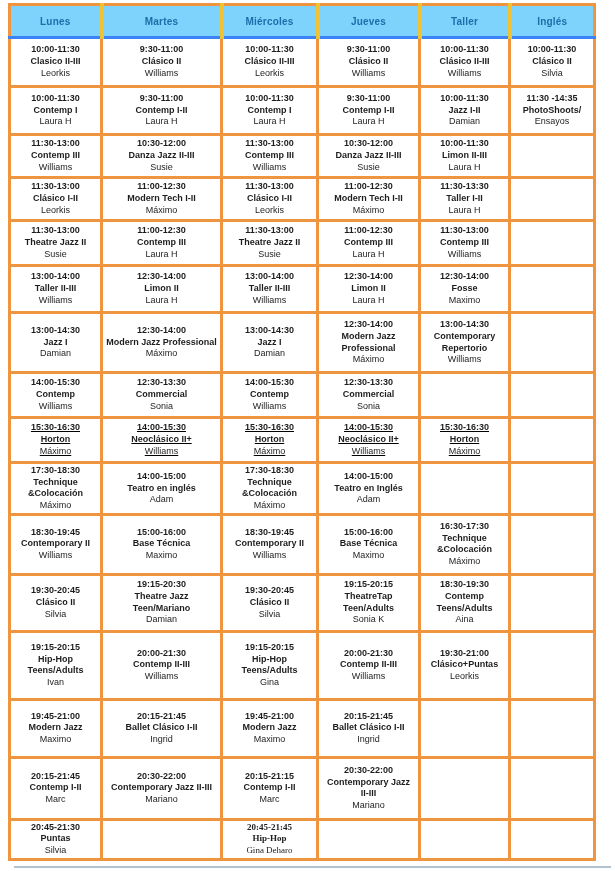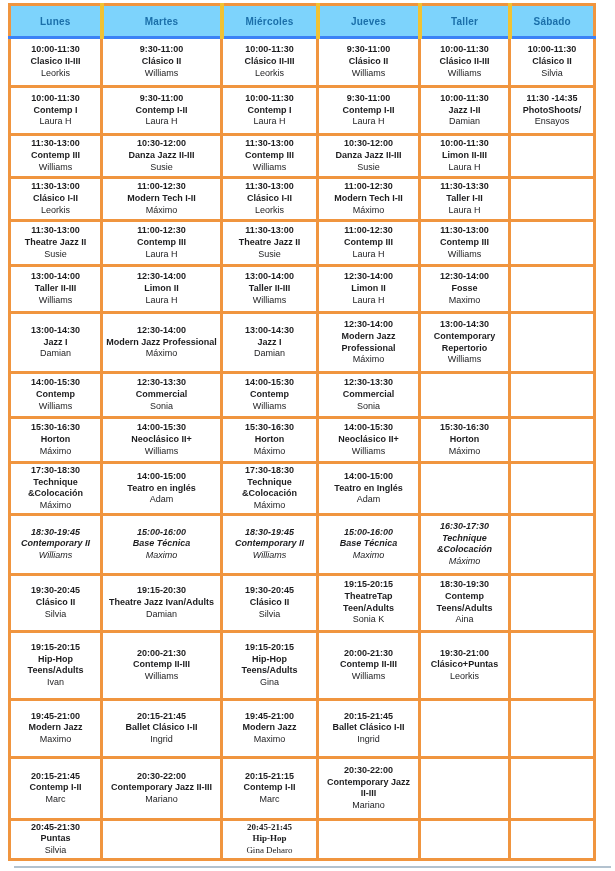--- a/index.html
+++ b/index.html
@@ -40,21 +40,21 @@
         <col style="width:90px">
         <col style="width:85px">
     </colgroup>
     <thead>
       <tr>
         <th>Lunes</th>
         <th>Martes</th>
         <th>Miércoles</th>
         <th>Jueves</th>
         <th>Taller</th>
-        <th>Sábado</th>
+        <th>Inglés</th>
       </tr>
     </thead>
     <tbody id="schedule-body">
         <tr style="height: 49px;">
           <td>
             <span class="time">10:00-11:30</span>
             <span class="title">Clasico II-III</span>
             <span class="instructor">Leorkis</span>
           </td>
           <td>
@@ -272,21 +272,21 @@
             <span class="instructor">Williams</span>
           </td>
           <td>
             <span class="time">12:30-13:30</span>
             <span class="title">Commercial</span>
             <span class="instructor">Sonia</span>
           </td>
           <td></td>
           <td></td>
         </tr>
-        <tr style="height: 45px;">
+        <tr style="height: 45px; text-decoration: underline;">
           <td>
             <span class="time">15:30-16:30</span>
             <span class="title">Horton</span>
             <span class="instructor">Máximo</span>
           </td>
           <td>
             <span class="time">14:00-15:30</span>
             <span class="title">Neoclásico II+</span>
             <span class="instructor">Williams</span>
           </td>
@@ -324,21 +324,21 @@
             <span class="instructor">Máximo</span>
           </td>
           <td>
             <span class="time">14:00-15:00</span>
             <span class="title">Teatro en Inglés</span>
             <span class="instructor">Adam</span>
           </td>
           <td></td>
           <td></td>
         </tr>
-        <tr style="height: 60px; font-style: italic;">
+        <tr style="height: 60px;">
           <td>
             <span class="time">18:30-19:45</span>
             <span class="title">Contemporary II</span>
             <span class="instructor">Williams</span>
           </td>
           <td>
             <span class="time">15:00-16:00</span>
             <span class="title">Base Técnica</span>
             <span class="instructor">Maximo</span>
           </td>
@@ -360,21 +360,21 @@
           <td></td>
         </tr>
         <tr style="height: 57px;">
           <td>
             <span class="time">19:30-20:45</span>
             <span class="title">Clásico II</span>
             <span class="instructor">Silvia</span>
           </td>
           <td>
             <span class="time">19:15-20:30</span>
-            <span class="title">Theatre Jazz Ivan/Adults</span>
+            <span class="title">Theatre Jazz Teen/Mariano</span>
             <span class="instructor">Damian</span>
           </td>
           <td>
             <span class="time">19:30-20:45</span>
             <span class="title">Clásico II</span>
             <span class="instructor">Silvia</span>
           </td>
           <td>
             <span class="time">19:15-20:15</span>
             <span class="title">TheatreTap Teen/Adults</span>

